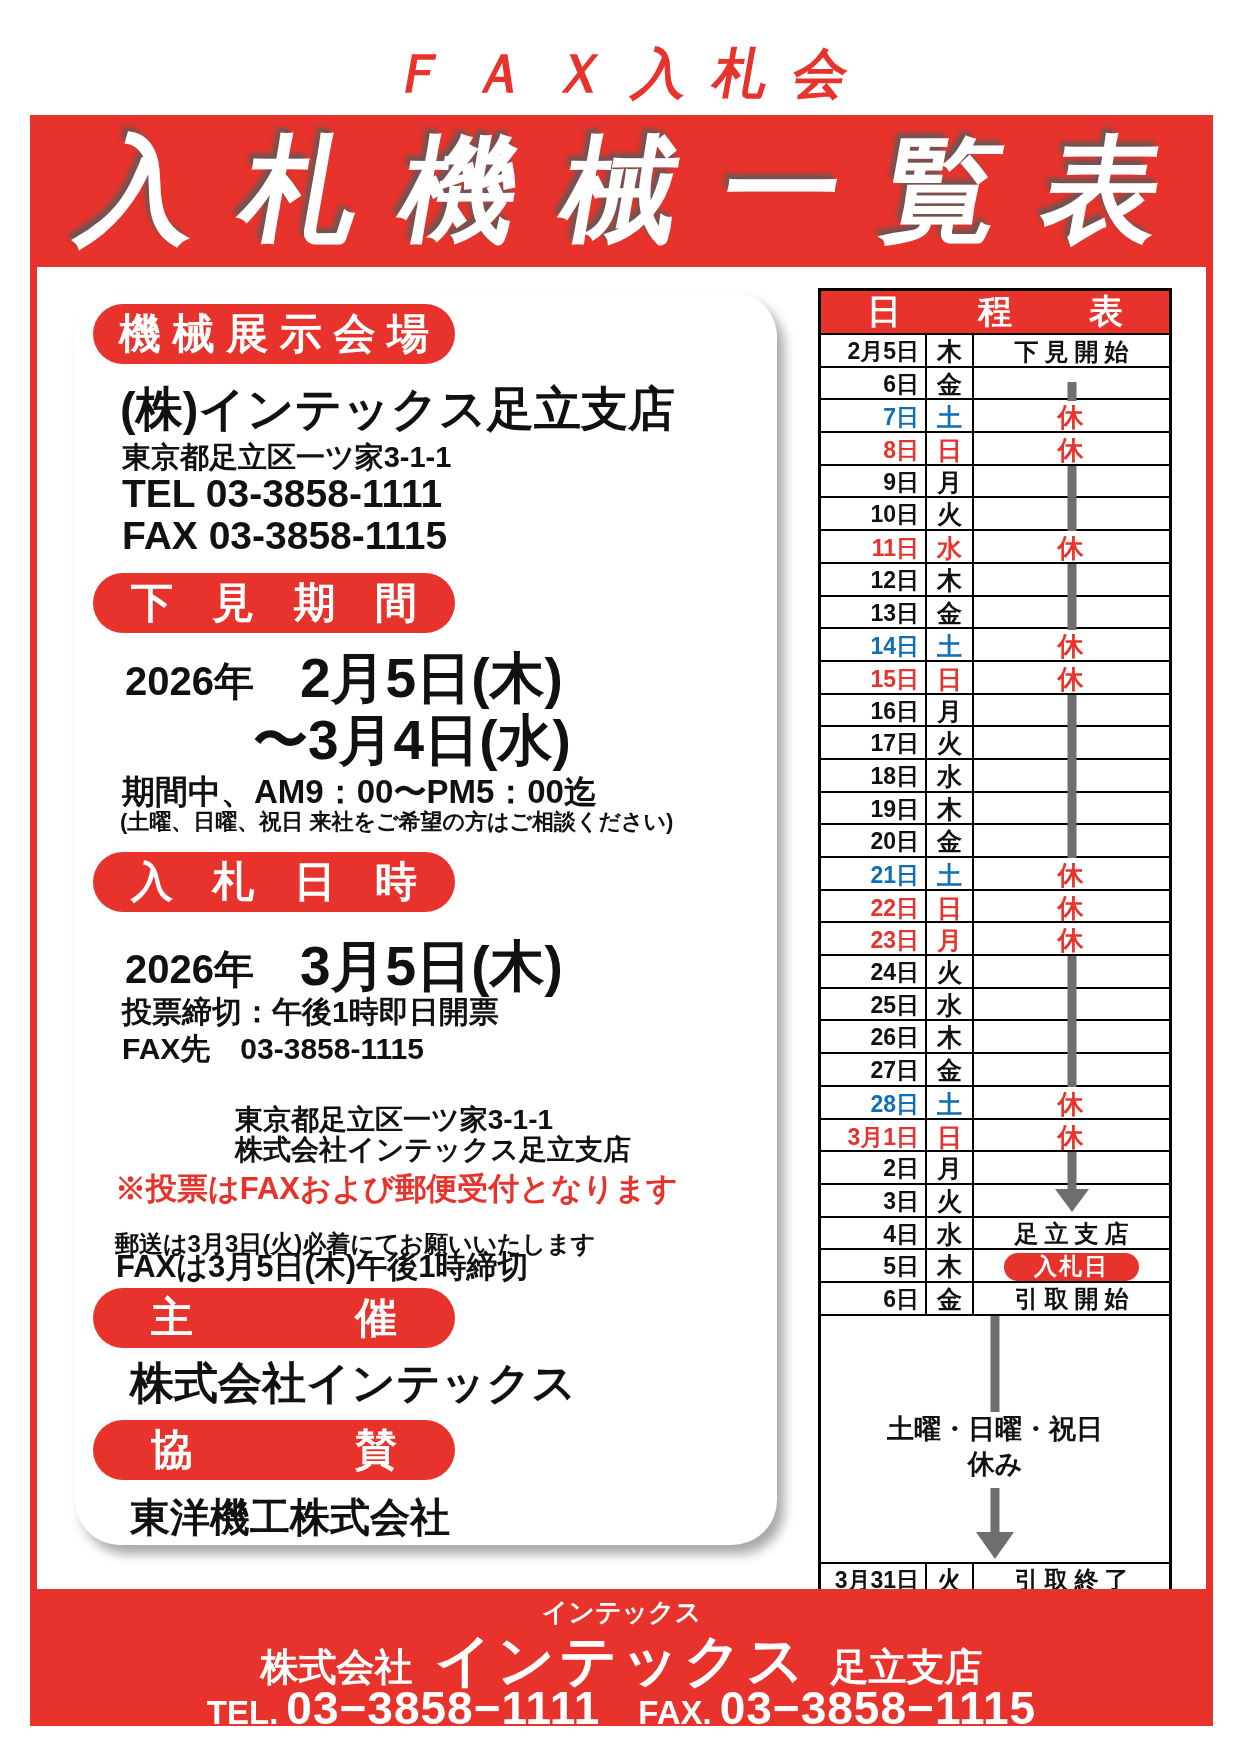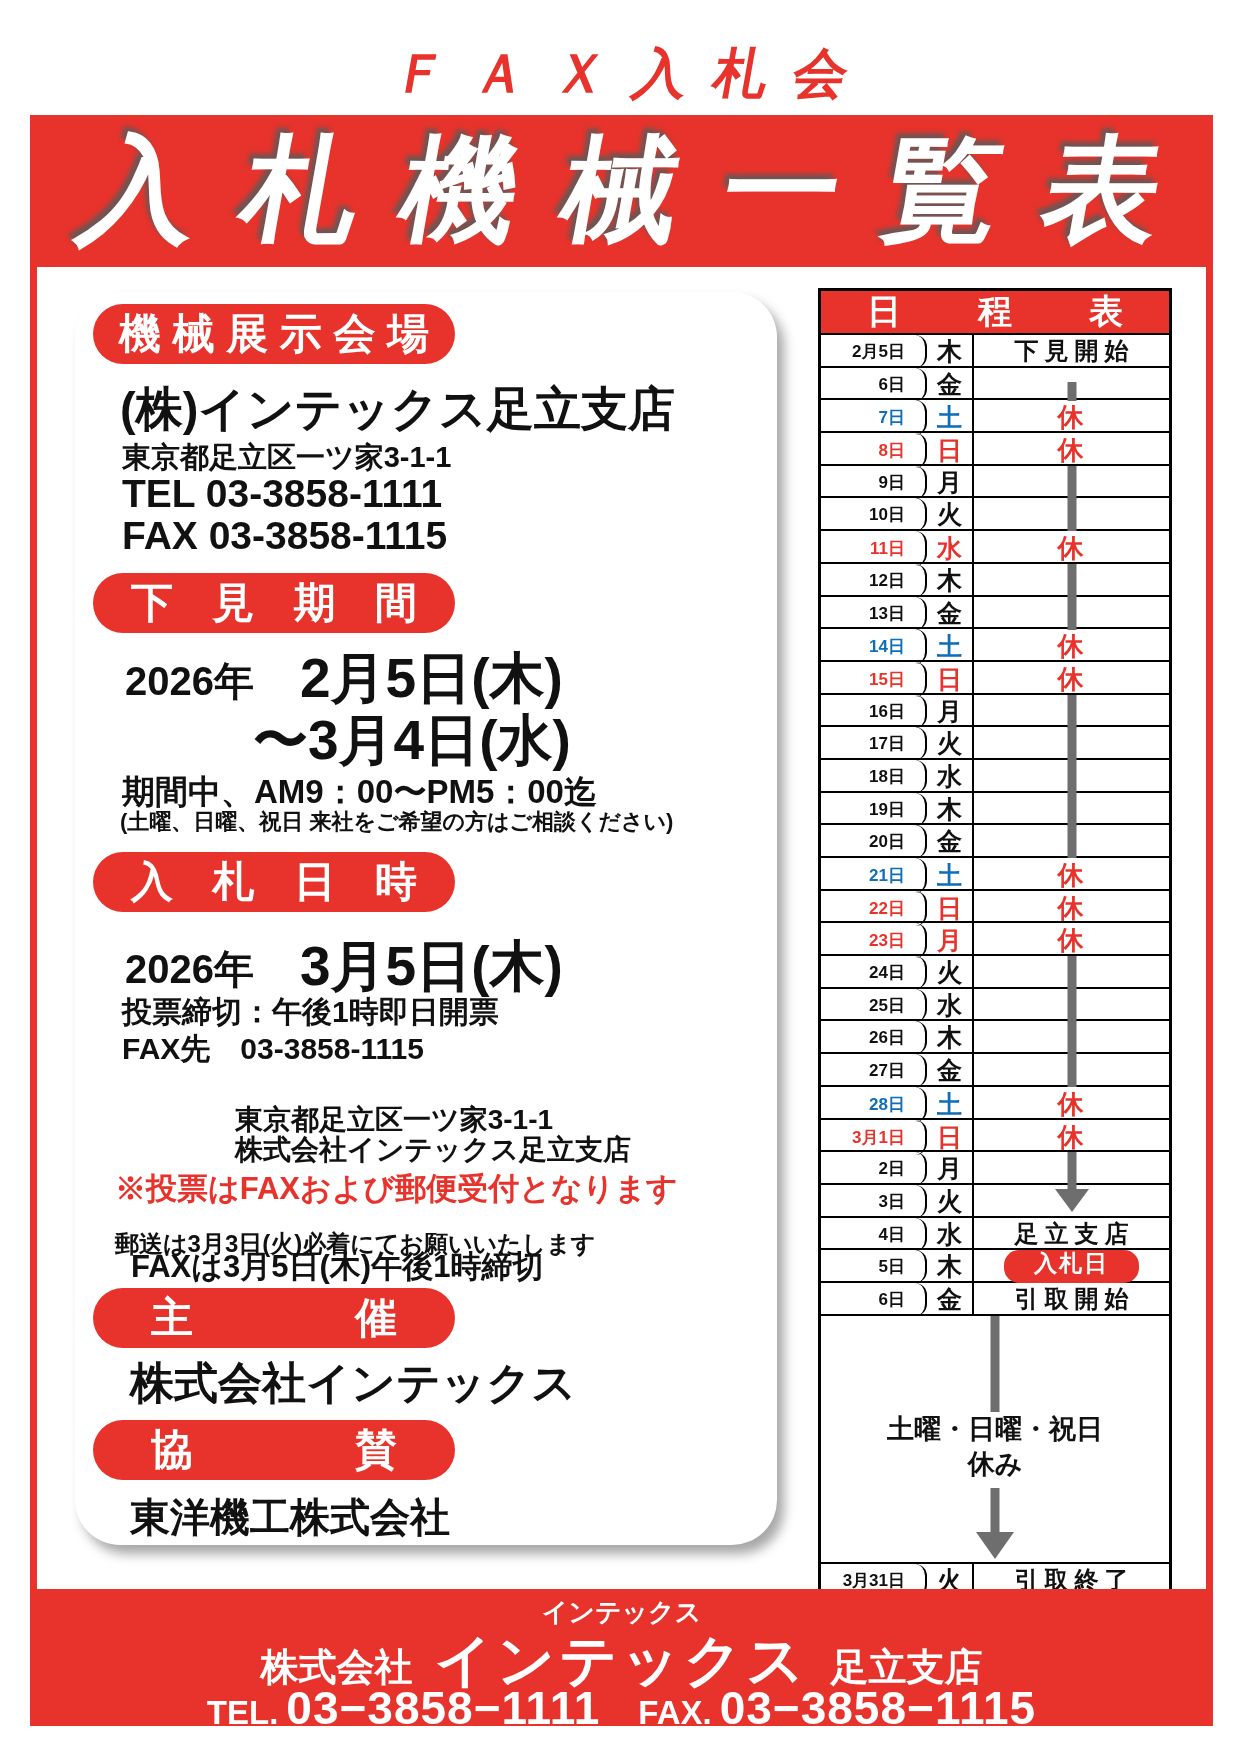--- a/index.html
+++ b/index.html
@@ -49,39 +49,39 @@
   .bid-badge-h{top:560px;}
   .bidline-y{left:50px;top:650px;}
   .bidline-d{left:225px;top:638px;}
   .deadline{left:47px;top:700px;font-size:30px;}
   .faxline{left:47px;top:737px;font-size:30px;}
   .mailline{left:47px;top:773px;font-size:30px;}
   .mailaddr1{left:160px;top:809px;font-size:28px;}
   .mailaddr2{left:160px;top:839px;font-size:28px;}
   .notered{left:40px;top:876px;font-size:31px;color:#e7332b;}
   .noteb1{left:40px;top:916px;font-size:24px;margin-top:20px;}
-  .noteb2{left:56px;top:954px;font-size:31px;}
+  .noteb2{left:41px;top:954px;font-size:31px;}
   .org-badge{top:996px;}
   .orgname{left:55px;top:1062px;font-size:44px;}
   .spo-badge{top:1128px;}
   .sponame{left:55px;top:1198px;font-size:40px;}
 
   
   .sched{position:absolute;left:818px;top:288px;width:354px;border:3px solid #000;
          box-sizing:border-box;background:#fff;}
   .sched-head{height:42px;background:#e7332b;color:#fff;}
   .sched-head .chars{font-size:34px;padding:0 46px;box-sizing:border-box;}
   .sched-row{display:grid;grid-template-columns:106px 47px 1fr;height:30.7px;
              border-top:2px solid #000;}
   .sched-row.tall{display:block;height:246px;position:relative;}
   .sched-row.last{height:33px;}
-  .c-date{border-right:2px solid #000;text-align:right;padding-right:20px;font-size:17px;
-          display:flex;align-items:center;justify-content:flex-end;border-radius:12px;}
+  .c-date{border-right:2px solid #000;text-align:right;padding-right:6px;font-size:23px;
+          display:flex;align-items:center;justify-content:flex-end;}
   .c-dow{border-right:2px solid #000;font-size:25px;display:flex;align-items:center;justify-content:center;}
-  .c-content{position:relative;display:flex;justify-content:center;}
+  .c-content{position:relative;display:flex;align-items:center;justify-content:center;}
   .col-black{color:#111;} .col-blue{color:#0f6eb5;} .col-red{color:#e7332b;}
   .jtext{font-size:24px;letter-spacing:6px;text-indent:6px;}
   .rest{font-size:26px;color:#e7332b;letter-spacing:2px;}
   .vline{position:absolute;left:50%;transform:translateX(-50%);top:0;bottom:0;width:9px;background:#6e6e6e;}
   .vline.half{top:42%;}
   .vline.stub{height:7px;bottom:auto;}
   .ah{position:absolute;left:50%;transform:translateX(-50%);top:4px;width:0;height:0;
       border-left:17px solid transparent;border-right:17px solid transparent;border-top:23px solid #6e6e6e;}
   .bid-pill{background:#e7332b;color:#fff;font-size:23px;letter-spacing:2px;
             padding:1px 30px 2px;border-radius:15px;line-height:25px;}

